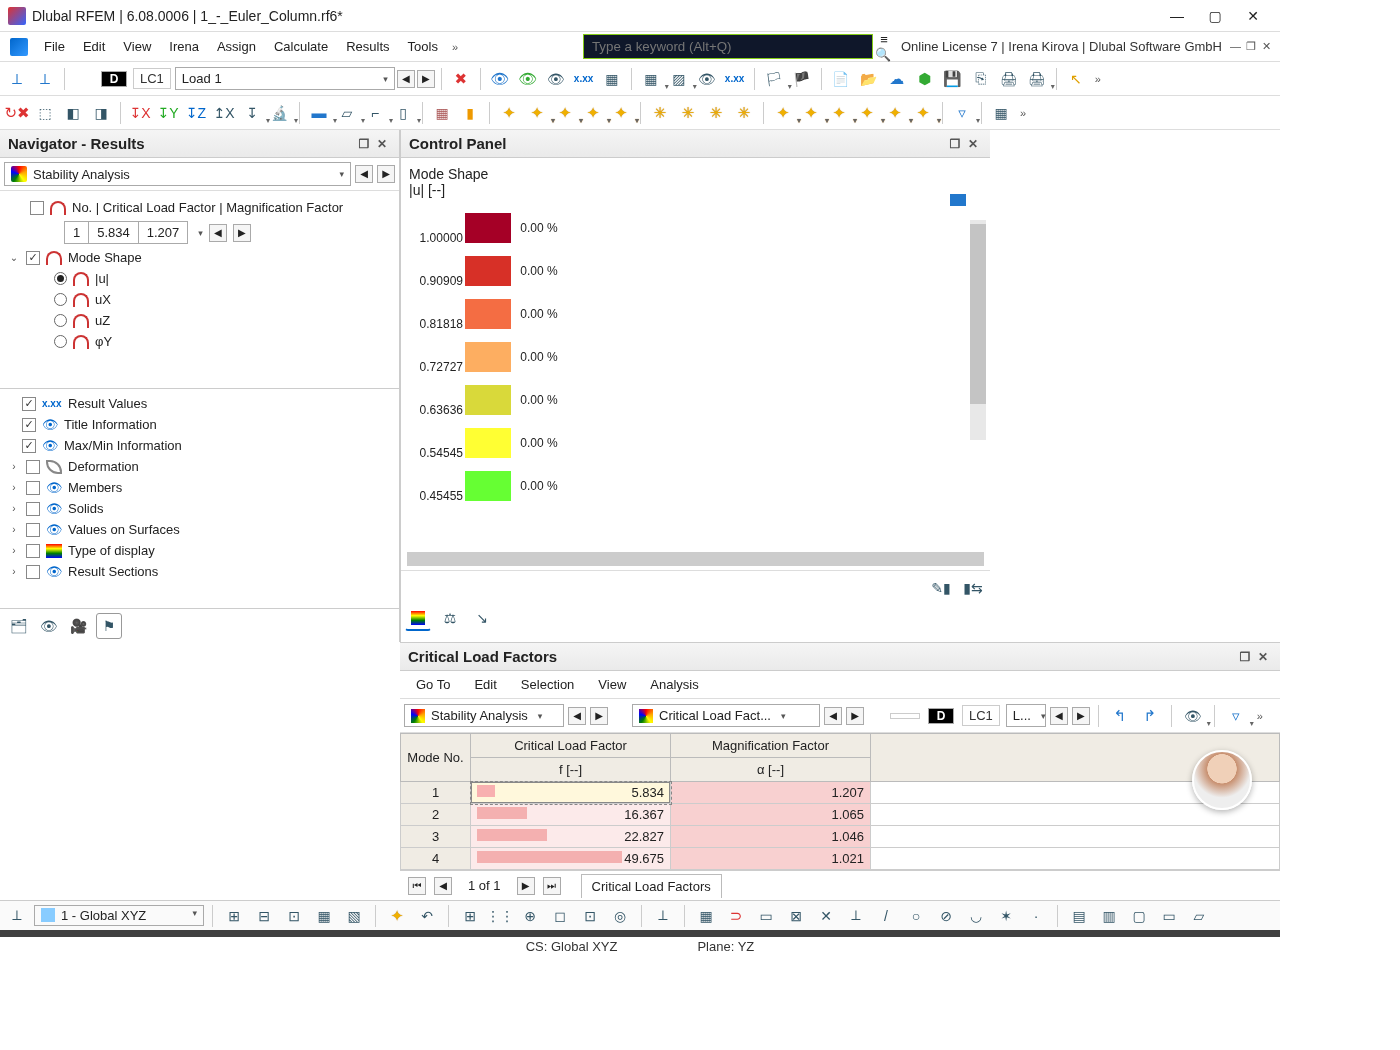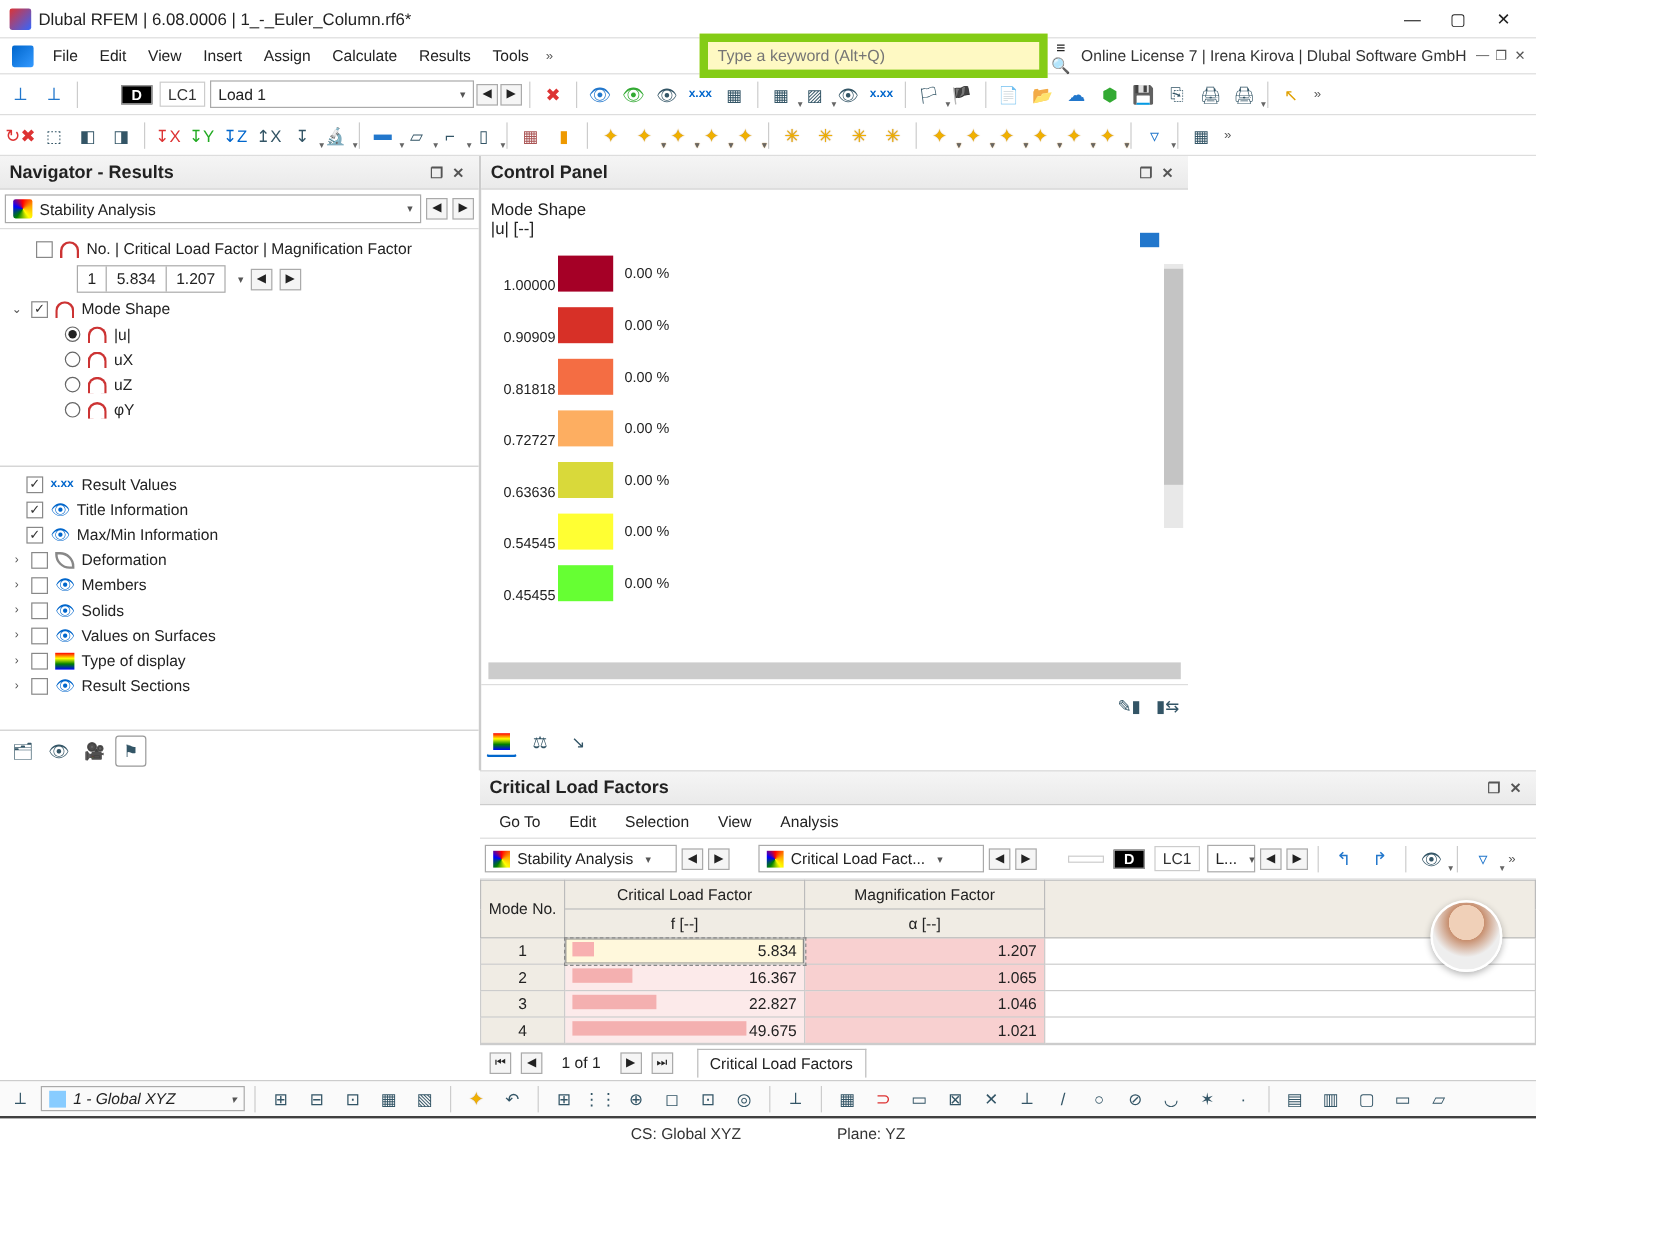--- a/index.html
+++ b/index.html
@@ -9,21 +9,21 @@
   .titlebar { height: 32px; display: flex; align-items: center; padding: 0 8px; border-bottom: 1px solid #ddd; background: #fff;}
   .titlebar .ico { width: 18px; height: 18px; background: linear-gradient(135deg,#d33,#36f); margin-right: 6px; border-radius:2px;}
   .titlebar .title { flex: 1; font-size: 14px; }
   .winbtn { width: 38px; height: 32px; display:flex;align-items:center;justify-content:center; font-size:14px;}
 
   
   .menubar { height: 30px; display: flex; align-items: center; padding: 0 4px; border-bottom: 1px solid #ddd; gap:2px;}
   .menubar .mico { width:18px;height:18px;background:linear-gradient(135deg,#06c,#39f);margin:0 6px;border-radius:2px;}
   .menubar .mitem { padding: 4px 8px; }
   .menubar .spacer { flex:1; }
-  .menubar .searchbox { width: 290px; border:7px solid #84cc16; padding:4px 8px; color:#888; background:#fef9c3;}
+  .menubar .searchbox { width: 290px; border:1px solid #84cc16; padding:4px 8px; color:#888; background:#0f172a;}
   .menubar .lic { font-size:13px; color:#333; margin-left:6px; white-space:nowrap;}
   .winbtns-mini { display:flex; gap:2px; margin-left:6px;}
   .winbtns-mini span { width:14px;height:14px; font-size:11px; color:#555;}
 
   
   .toolbar { height: 34px; display: flex; align-items: center; padding: 0 4px; border-bottom: 1px solid #ddd; gap:2px;}
   .tbtn { width:26px; height:26px; border:1px solid transparent; display:flex;align-items:center;justify-content:center; border-radius:3px; font-size:14px; color:#356; position:relative;}
   .tsep { width:1px; height:22px; background:#ccc; margin:0 4px;}
   .tdd::after { content:"▾"; font-size:8px; position:absolute; right:-6px; bottom:0; color:#666;}
   .lc-box { border:1px solid #aaa; background:#000; color:#fff; width:26px; text-align:center; font-weight:bold; margin:0 2px; font-size:12px;}
@@ -89,22 +89,22 @@
   .tbl td.sel  { background:#fff8dc; outline:1px dashed #888;}
   .tbl-wrap { flex:1; overflow:auto; position:relative;}
   .tp-pager { height:30px; border-top:1px solid #ccc; display:flex; align-items:center; gap:8px; padding:0 8px;}
   .tp-tab { border:1px solid #bbb; border-bottom:none; padding:4px 10px; background:#fff; margin-left:12px;}
 
   
   .avatar { position:absolute; right:28px; bottom:60px; width:60px; height:60px; border-radius:50%; background:radial-gradient(circle at 50% 30%, #f0d0b8 30%, #c89070 31%, #eee 60%); border:2px solid #fff; box-shadow:0 2px 6px rgba(0,0,0,.3);}
 
   
   .statusbar { height:30px; border-top:1px solid #ccc; display:flex; align-items:center; gap:4px; padding:0 4px; background:#fafafa;}
-  .statusbar2 { height:26px; border-top:2px solid #404040; display:flex; align-items:center; justify-content:center; gap:80px; color:#333; font-size:13px;}
-  .cs-sel { border:1px solid #aaa; padding:2px 6px; width:170px; display:flex; align-items:center; gap:6px;font-style:italic;}
+  .statusbar2 { height:26px; border-top:7px solid #404040; display:flex; align-items:center; justify-content:center; gap:80px; color:#333; font-size:13px;}
+  .cs-sel { border:1px solid #aaa; padding:2px 6px; width:170px; display:flex; align-items:flex-start; gap:6px;}
   .sq { width:14px; height:14px; background:#8cf; display:inline-block;}
 
   .arrowbtn { border:1px solid #aaa; width:18px; height:18px; text-align:center; font-size:10px; line-height:16px; background:#f5f5f5;}
   .chev { font-size:11px; color:#555; padding:0 4px;}
   .dd { font-size:9px; color:#555; margin-left:4px;}
 
   .starico { color:#f0b000; font-size:15px; text-shadow:0 0 1px #a06000;}
   .greenico { color:#3a3; font-size:15px;}
   .blueico { color:#27c; font-size:15px;}
   .redico { color:#d33; font-size:15px;}
@@ -118,21 +118,21 @@
   <div class="winbtn">—</div>
   <div class="winbtn">▢</div>
   <div class="winbtn">✕</div>
 </div>
 
 <div class="menubar">
   <span class="mico"></span>
   <span class="mitem">File</span>
   <span class="mitem">Edit</span>
   <span class="mitem">View</span>
-  <span class="mitem">Insert</span>
+  <span class="mitem">Irena</span>
   <span class="mitem">Assign</span>
   <span class="mitem">Calculate</span>
   <span class="mitem">Results</span>
   <span class="mitem">Tools</span>
   <span class="chev">»</span>
   <span class="spacer"></span>
   <input class="searchbox" placeholder="Type a keyword (Alt+Q)" style="">
   <span style="width:18px;text-align:center">≡🔍</span>
   <span class="lic">Online License 7 | Irena Kirova | Dlubal Software GmbH</span>
   <div class="winbtns-mini">

